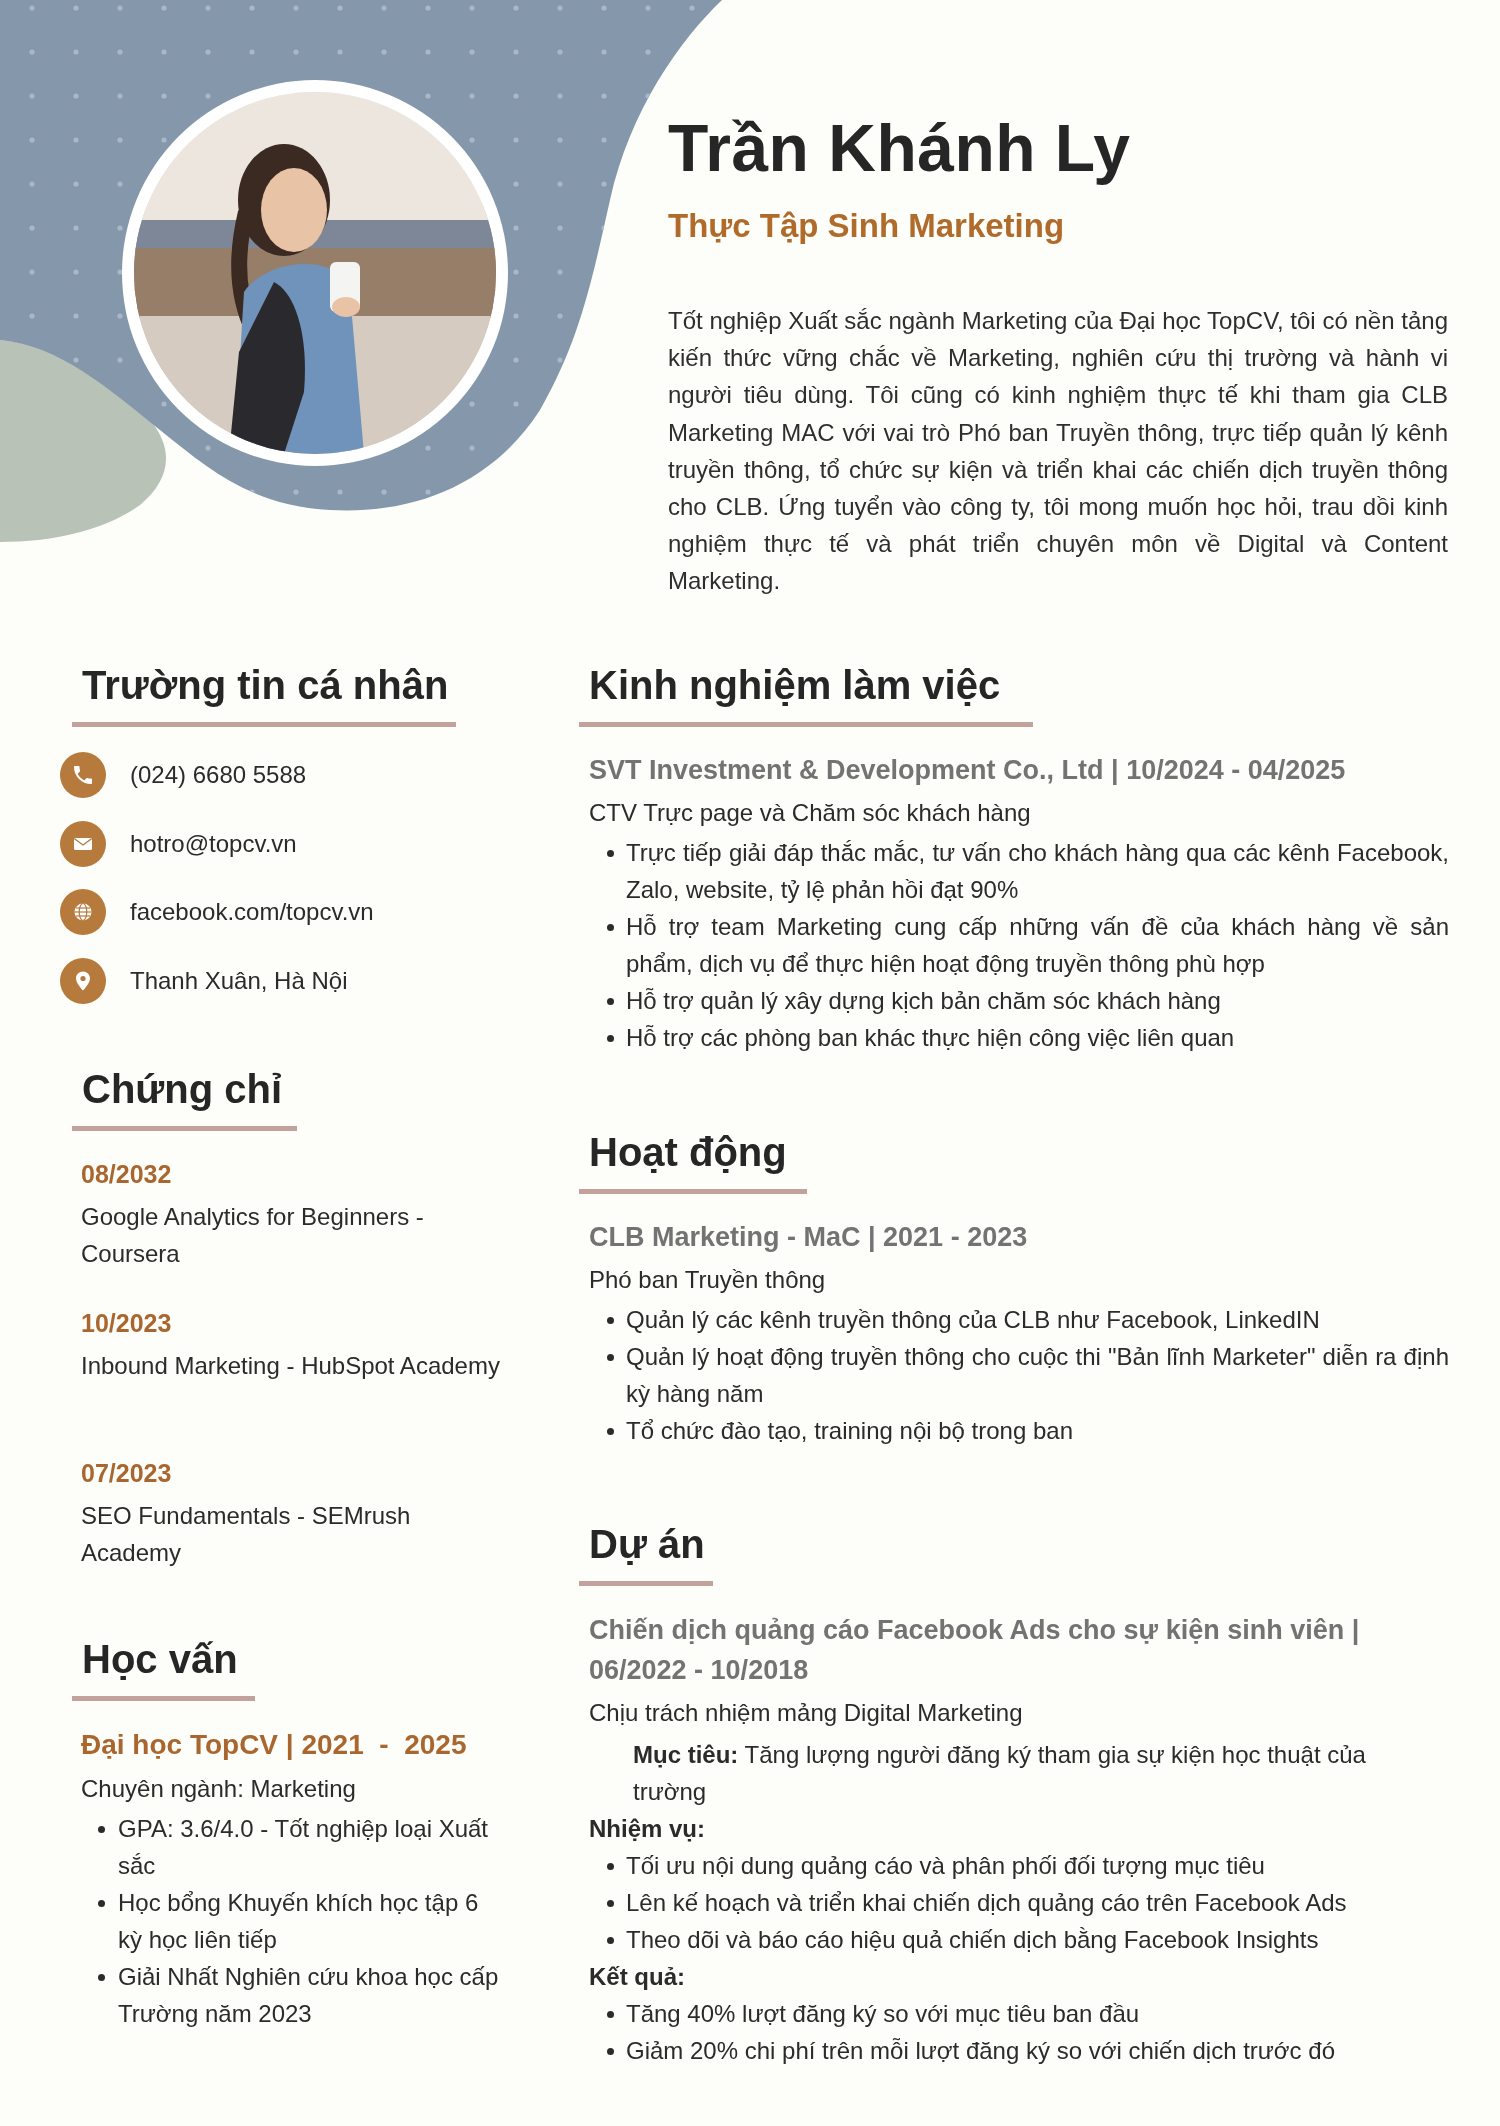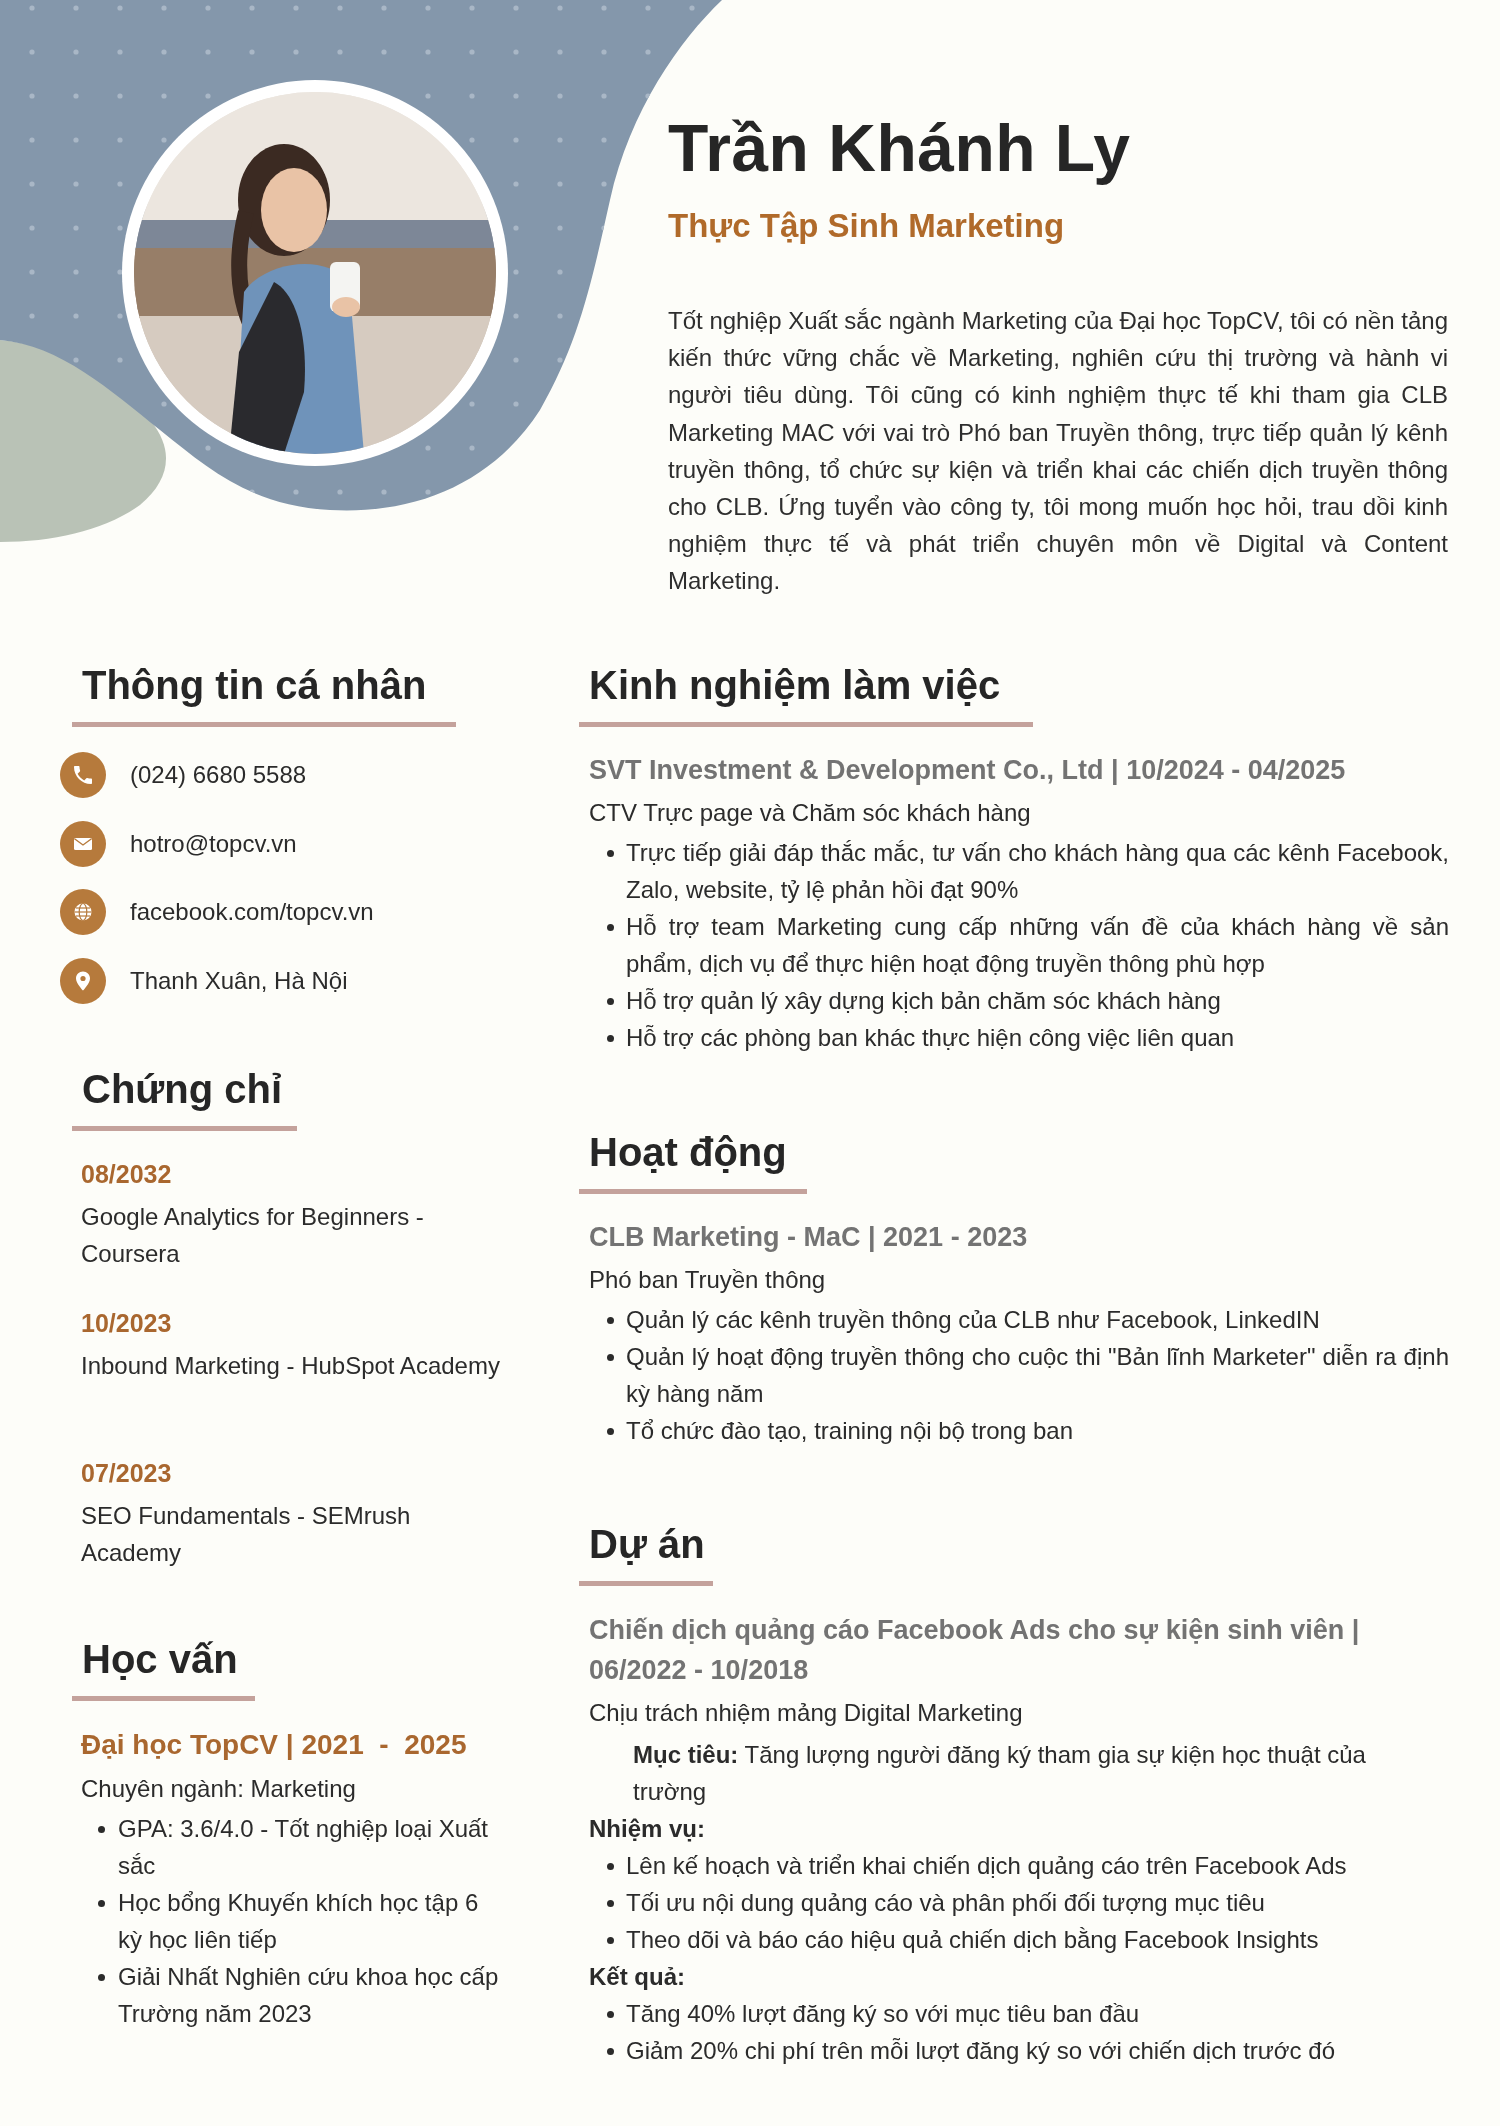--- a/index.html
+++ b/index.html
@@ -96,21 +96,21 @@
   </div>
 </div>
 
 <div class="header">
   <h1 class="name">Trần Khánh Ly</h1>
   <h2 class="role">Thực Tập Sinh Marketing</h2>
 </div>
 <p class="summary">Tốt nghiệp Xuất sắc ngành Marketing của Đại học TopCV, tôi có nền tảng kiến thức vững chắc về Marketing, nghiên cứu thị trường và hành vi người tiêu dùng. Tôi cũng có kinh nghiệm thực tế khi tham gia CLB Marketing MAC với vai trò Phó ban Truyền thông, trực tiếp quản lý kênh truyền thông, tổ chức sự kiện và triển khai các chiến dịch truyền thông cho CLB. Ứng tuyển vào công ty, tôi mong muốn học hỏi, trau dồi kinh nghiệm thực tế và phát triển chuyên môn về Digital và Content Marketing.</p>
 
 <div class="left-col" style="top:660px;">
-  <h3 class="section-title">Thông tin cá nhân</h3>
+  <h3 class="section-title">Trường tin cá nhân</h3>
   <div class="section-rule" style="width:384px;"></div>
 </div>
 
 <div class="contact-item" style="top:752px;">
   <span class="contact-icon">
     <svg viewBox="0 0 24 24">
         <path fill="#FFFFFF" d="M6.6 10.8c1.4 2.8 3.8 5.1 6.6 6.6l2.2-2.2c.3-.3.7-.4 1-.2 1.1.4 2.3.6 3.6.6.6 0 1 .4 1 1V20c0 .6-.4 1-1 1C10.6 21 3 13.4 3 4c0-.6.4-1 1-1h3.5c.6 0 1 .4 1 1 0 1.3.2 2.5.6 3.6.1.3 0 .7-.2 1l-2.3 2.2z"></path>
       </svg>
   </span>
   <span class="contact-text">(024) 6680 5588</span>
@@ -218,22 +218,22 @@
 </div>
 
 <div class="entry" style="top:1610px; width:790px;">
   <div class="entry-title">Chiến dịch quảng cáo Facebook Ads cho sự kiện sinh viên | 06/2022 - 10/2018</div>
   <div class="entry-role">Chịu trách nhiệm mảng Digital Marketing</div>
   <div class="label-line" style="margin-top:6px;margin-left:44px;">
     <b>Mục tiêu:</b><span> Tăng lượng người đăng ký tham gia sự kiện học thuật của trường</span>
   </div>
   <div class="label-line"><b>Nhiệm vụ:</b></div>
   <ul class="bullets" style="margin-top:0; width:860px;">
+    <li>Tối ưu nội dung quảng cáo và phân phối đối tượng mục tiêu</li>
     <li>Lên kế hoạch và triển khai chiến dịch quảng cáo trên Facebook Ads</li>
-    <li>Tối ưu nội dung quảng cáo và phân phối đối tượng mục tiêu</li>
     <li>Theo dõi và báo cáo hiệu quả chiến dịch bằng Facebook Insights</li>
   </ul>
   <div class="label-line"><b>Kết quả:</b></div>
   <ul class="bullets" style="margin-top:0; width:860px;">
     <li>Tăng 40% lượt đăng ký so với mục tiêu ban đầu</li>
     <li>Giảm 20% chi phí trên mỗi lượt đăng ký so với chiến dịch trước đó</li>
   </ul>
 </div>
 
 </body></html>

